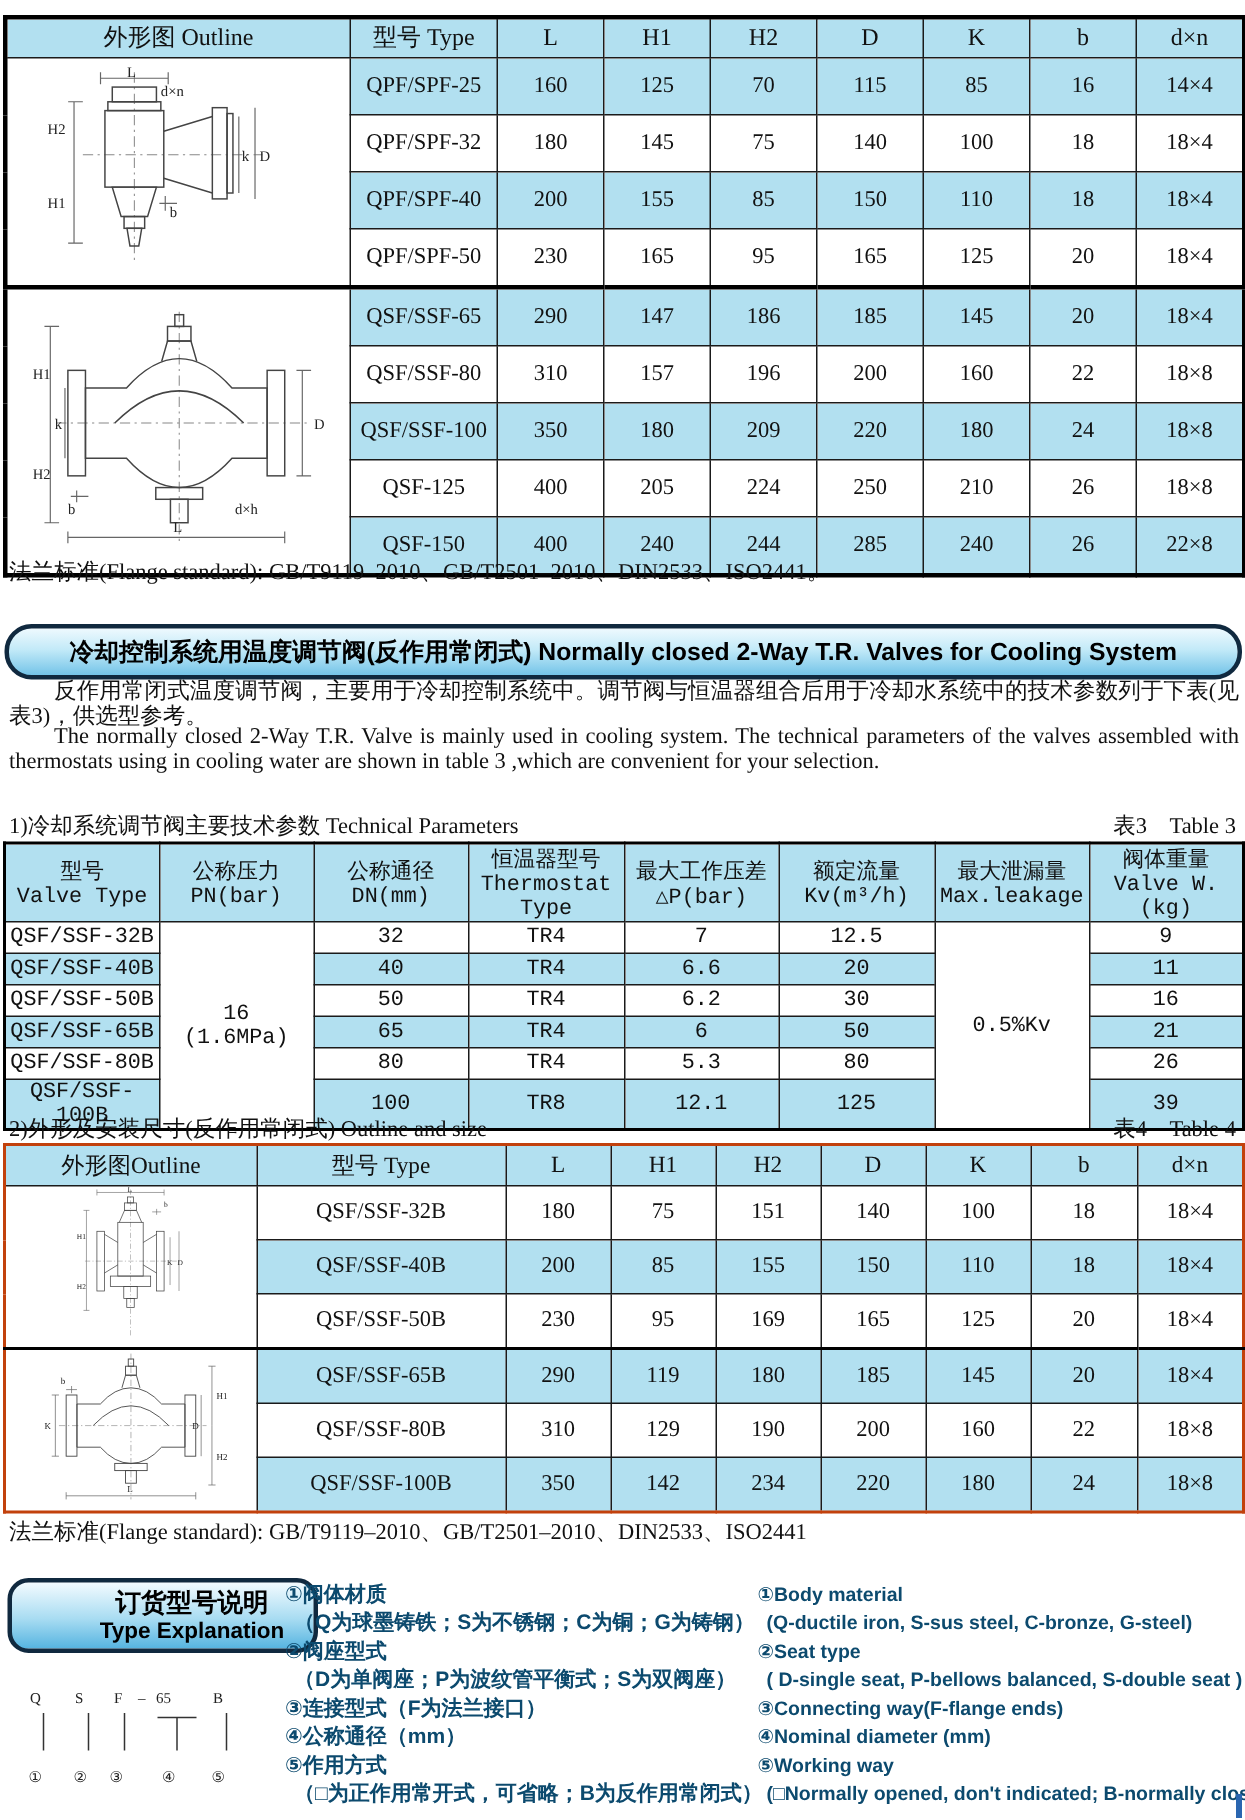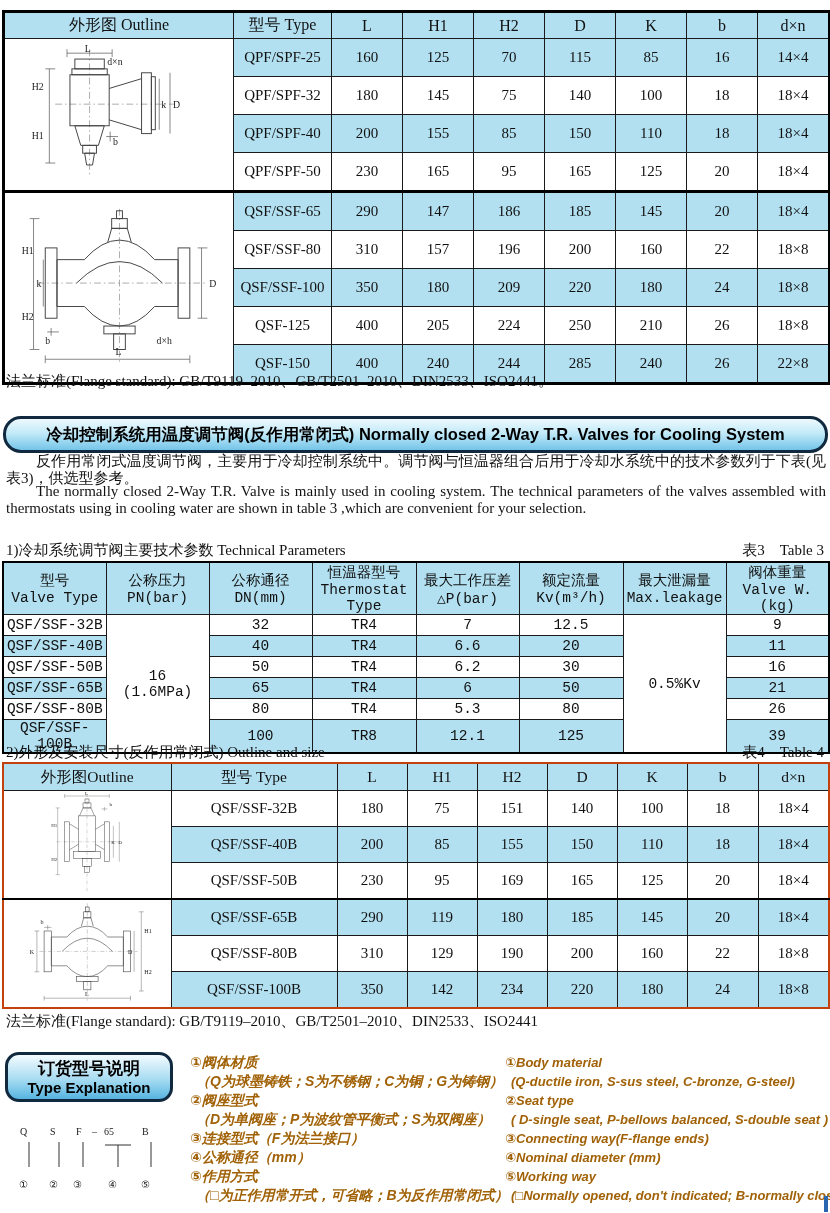--- a/index.html
+++ b/index.html
@@ -30,21 +30,21 @@
   table.t3 td{height:20px;font-size:14.5px;}
   table.t4{border:2px solid #c2410c;}
   table.t4 th{height:26px;font-size:15.5px;background:#b2e0f0;}
   table.t4 td{height:35px;font-size:15px;}
   .box{left:5px;width:162px;height:44px;border:3px solid #10293f;border-radius:14px;
        background:linear-gradient(180deg,#f3fbff 0%,#a8dcf2 55%,#56b4e0 100%);
        display:flex;flex-direction:column;align-items:center;justify-content:center;
        font-family:"Liberation Sans","DejaVu Sans",sans-serif;font-weight:bold;color:#000;}
   .box .l1{font-size:17px;line-height:20px;}
   .box .l2{font-size:15px;line-height:17px;}
-  .blist{font-family:"Liberation Sans","DejaVu Sans",sans-serif;font-weight:bold;color:#a16207;white-space:nowrap;font-style:italic;}
+  .blist{font-family:"Liberation Sans","DejaVu Sans",sans-serif;font-weight:bold;color:#0c4a6e;white-space:nowrap;}
   .blist div{line-height:19px;}
   .blist .sub{padding-left:6px;}
   .cnl{left:190px;width:315px;font-size:14px;}
   .enl{left:505px;width:325px;font-size:13px;}
   .tick{right:2px;bottom:1px;width:4px;height:16px;background:#2a66b0;}
   svg text{font-family:"Liberation Serif","DejaVu Serif",serif;font-size:10px;fill:#222;}
   svg .ln{stroke:#444;fill:none;stroke-width:1;}
   svg .dim{stroke:#666;fill:none;stroke-width:0.8;}
   svg .cl{stroke:#888;fill:none;stroke-width:0.7;stroke-dasharray:7 3 1.5 3;}
 </style>
@@ -474,21 +474,21 @@
         <td>220</td>
         <td>180</td>
         <td>24</td>
         <td>18×8</td>
   </tr>
 </tbody>
   </table>
 
 <div class="abs note" style="top:1012px;">法兰标准(Flange standard): GB/T9119–2010、GB/T2501–2010、DIN2533、ISO2441</div>
 
-<div class="abs box" style="top:1052px;">
+<div class="abs box" style="top:1052px;padding-left:39px;">
   <div class="l1">订货型号说明</div>
   <div class="l2">Type Explanation</div>
 </div>
 
 <svg class="abs" style="top:1105px;left:12px;" viewBox="0 0 175 90" width="175" height="90">
   <g font-family="Liberation Serif, DejaVu Serif, serif" font-size="30" fill="#111">
     <text x="8" y="30">Q</text>
     <text x="38" y="30">S</text>
     <text x="64" y="30">F</text>
     <text x="80" y="30">–</text>

